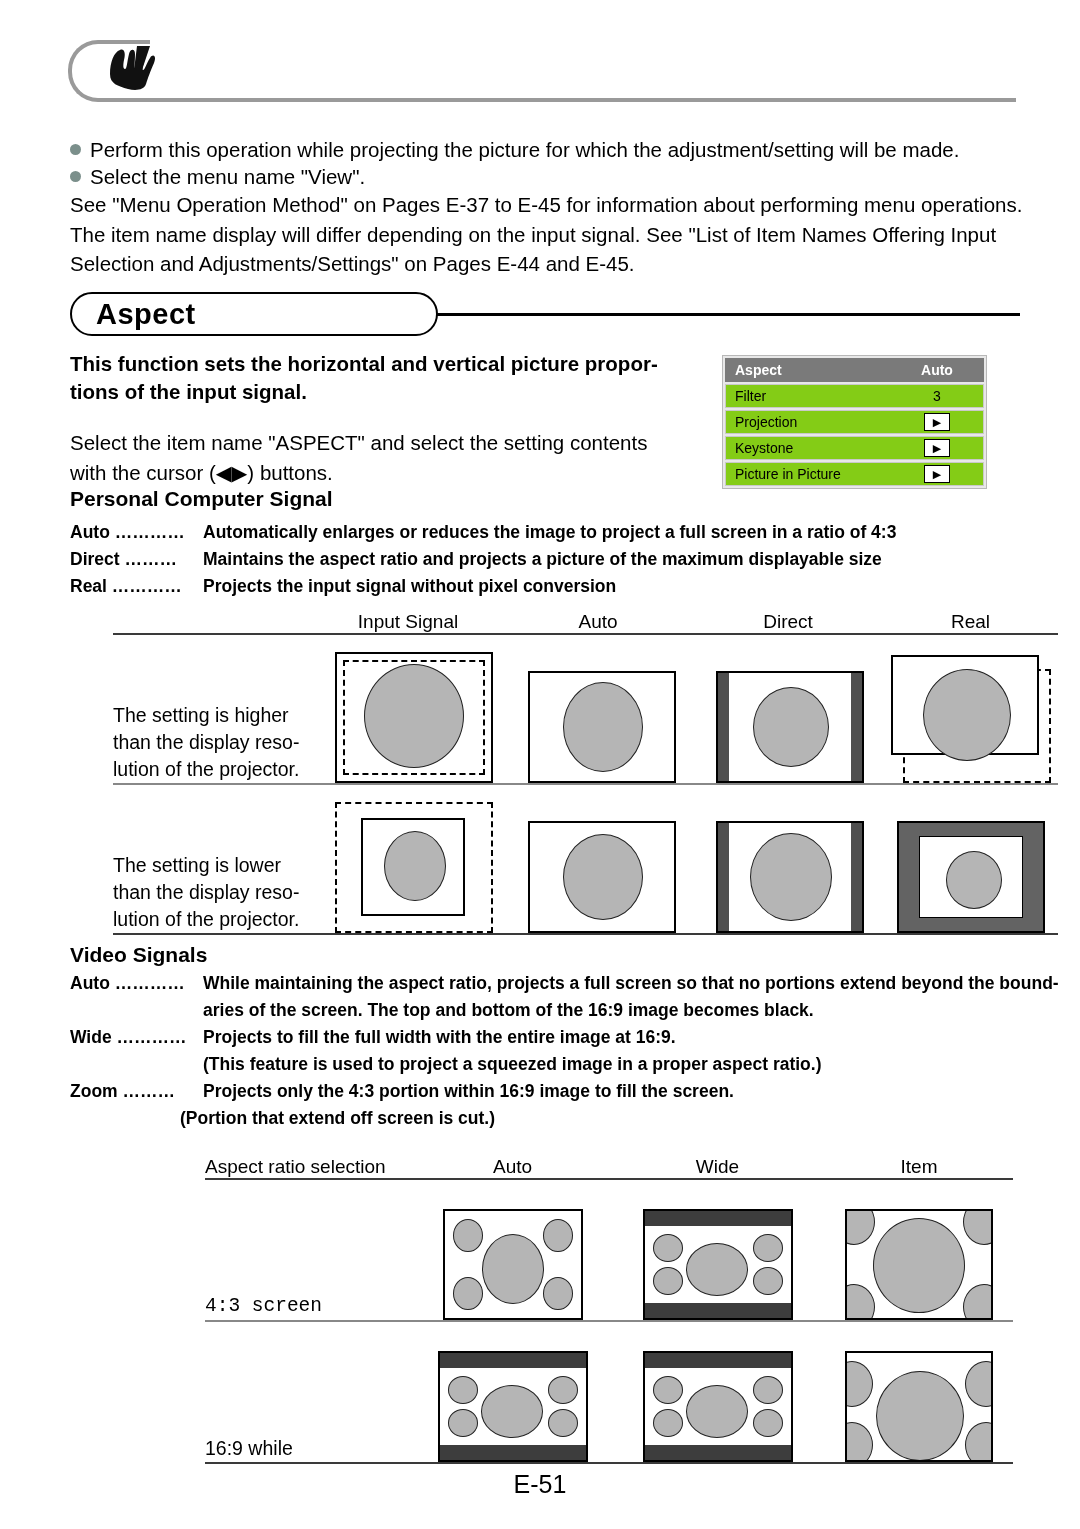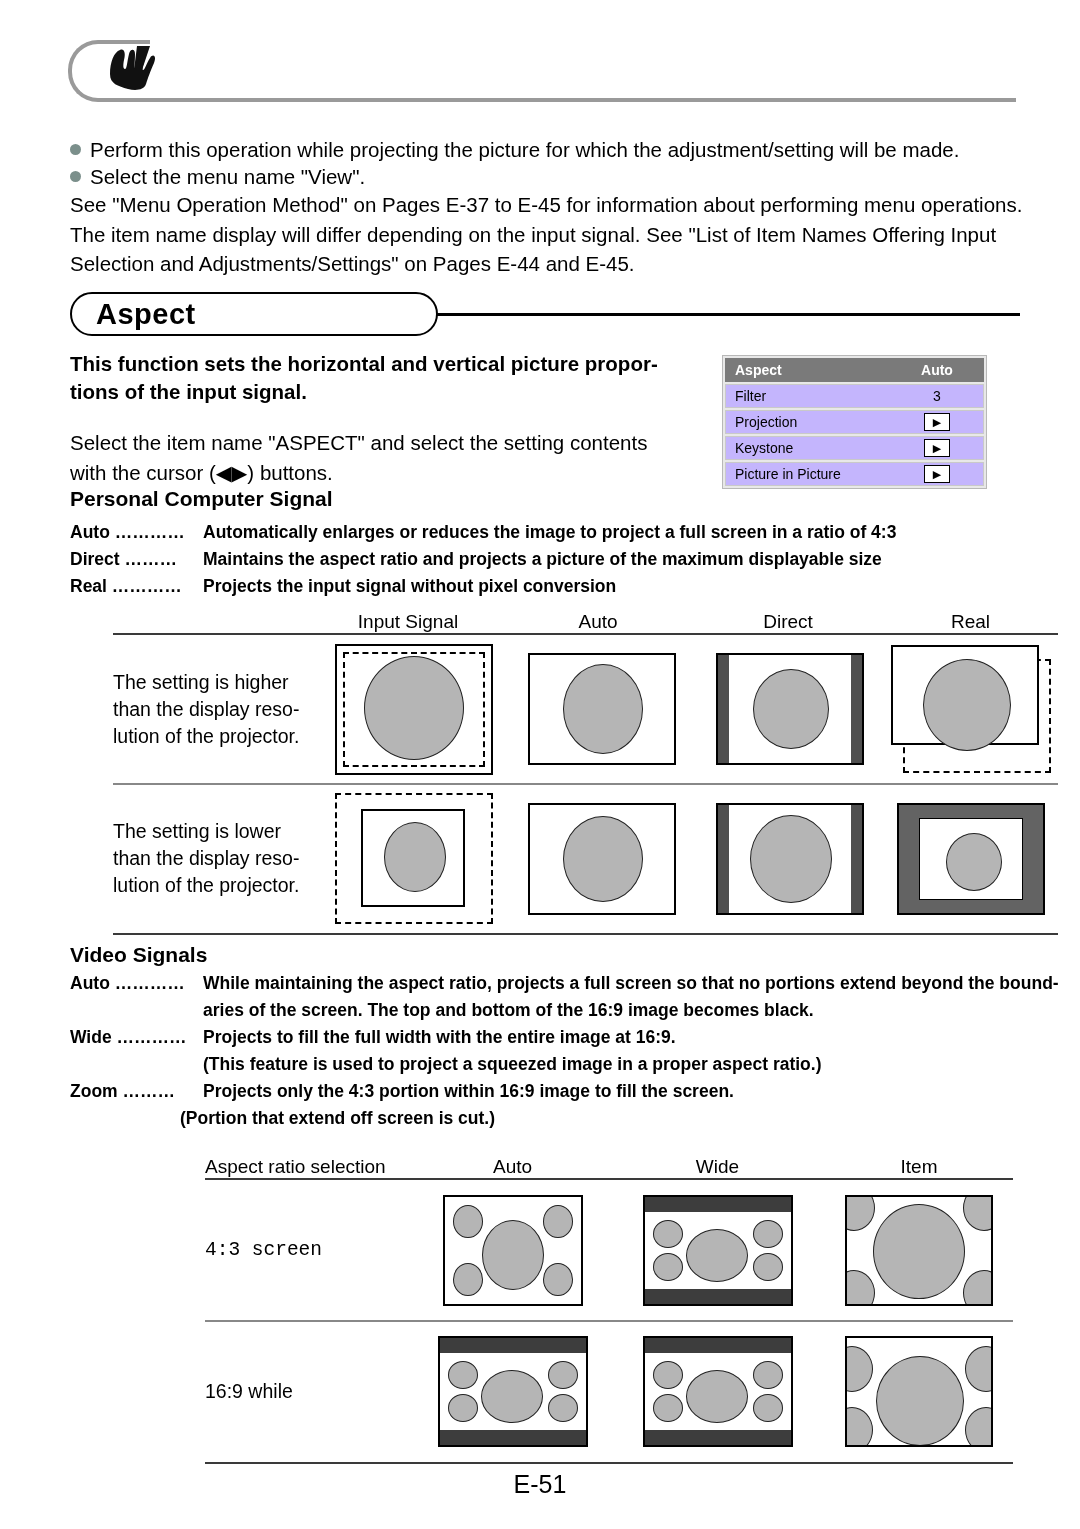--- a/index.html
+++ b/index.html
@@ -128,21 +128,21 @@
     background: #e8e8e8;
     padding: 2px;
     box-sizing: border-box;
   }
   .osd-row {
     display: flex;
     align-items: center;
     height: 24px;
     margin-bottom: 2px;
     border: 1px solid #c9c9c9;
-    background: #c4b5fd;
+    background: #84cc16;
     box-sizing: border-box;
   }
   .osd-row:last-child { margin-bottom: 0; }
   .osd-row.header {
     background: #7a7a7a;
     border-color: #7a7a7a;
     color: #ffffff;
     font-weight: bold;
   }
   .osd-label {
@@ -199,21 +199,21 @@
   
   .tbl { position: absolute; }
   .tbl-head {
     display: flex;
     align-items: flex-end;
     font-size: 19px;
     height: 30px;
   }
   .hrule { height: 2px; background: #3a3a3a; }
   .hrule.thin { height: 1.5px; background: #888; }
-  .tbl-row { display: flex; align-items: center; }
+  .tbl-row { display: flex; align-items: flex-end; }
   .cell-center { display: flex; justify-content: center; align-items: center; }
   .rowlabel {
     font-size: 19.5px;
     line-height: 27px;
   }
   .rowlabel.just { text-align: justify; }
 
   
   .scr {
     position: relative;

